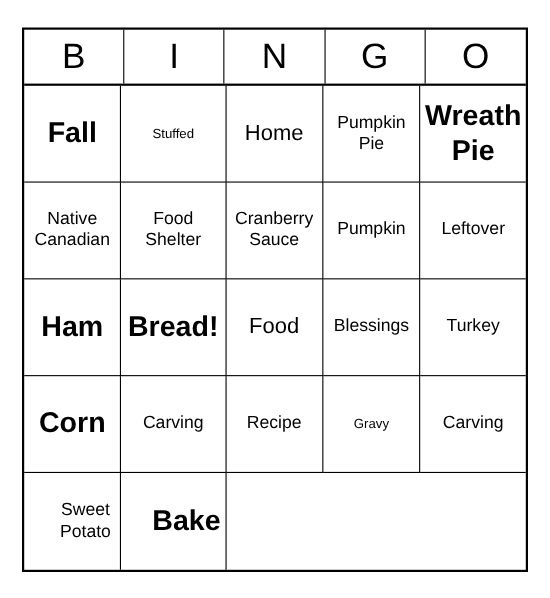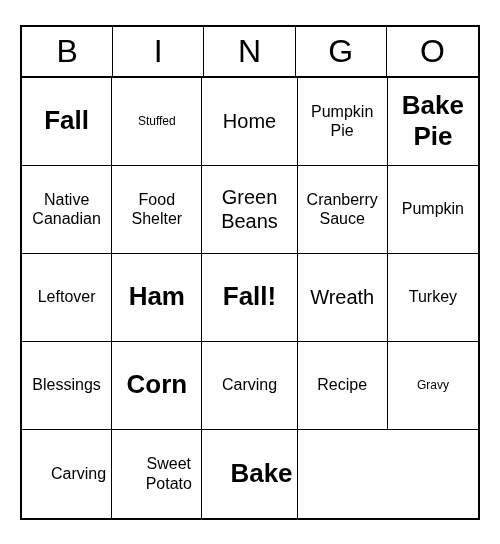--- a/index.html
+++ b/index.html
@@ -92,54 +92,51 @@
       <div class="bingo-cell">
         <span class="cell-text medium">Stuffed</span>
       </div>
       <div class="bingo-cell">
         <span class="cell-text medium-large">Home</span>
       </div>
       <div class="bingo-cell">
         <span class="cell-text small">Pumpkin Pie</span>
       </div>
       <div class="bingo-cell">
-        <span class="cell-text large">Bake Pie</span>
+        <span class="cell-text large">Wreath Pie</span>
       </div>
       <div class="bingo-cell">
         <span class="cell-text small">Native Canadian</span>
       </div>
       <div class="bingo-cell">
         <span class="cell-text small">Food Shelter</span>
-      </div>
-      <div class="bingo-cell">
-        <span class="cell-text medium-large">Green Beans</span>
       </div>
       <div class="bingo-cell">
         <span class="cell-text small">Cranberry Sauce</span>
       </div>
       <div class="bingo-cell">
         <span class="cell-text small">Pumpkin</span>
       </div>
       <div class="bingo-cell">
         <span class="cell-text small">Leftover</span>
       </div>
       <div class="bingo-cell">
         <span class="cell-text large">Ham</span>
       </div>
       <div class="bingo-cell">
-        <span class="cell-text large">Fall!</span>
+        <span class="cell-text large">Bread!</span>
       </div>
       <div class="bingo-cell">
-        <span class="cell-text medium-large">Wreath</span>
+        <span class="cell-text medium-large">Food</span>
+      </div>
+      <div class="bingo-cell">
+        <span class="cell-text small">Blessings</span>
       </div>
       <div class="bingo-cell">
         <span class="cell-text small">Turkey</span>
-      </div>
-      <div class="bingo-cell">
-        <span class="cell-text small">Blessings</span>
       </div>
       <div class="bingo-cell">
         <span class="cell-text large">Corn</span>
       </div>
       <div class="bingo-cell">
         <span class="cell-text small">Carving</span>
       </div>
       <div class="bingo-cell">
         <span class="cell-text small">Recipe</span>
       </div>

